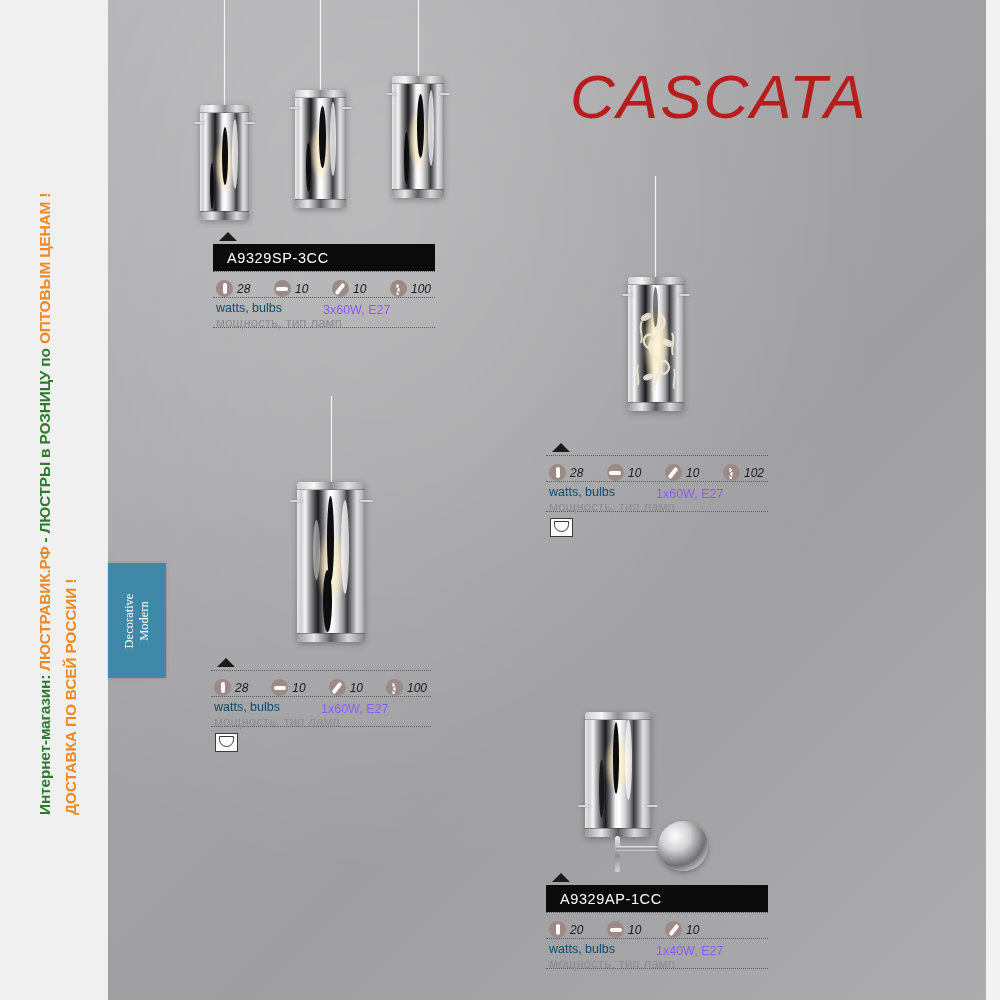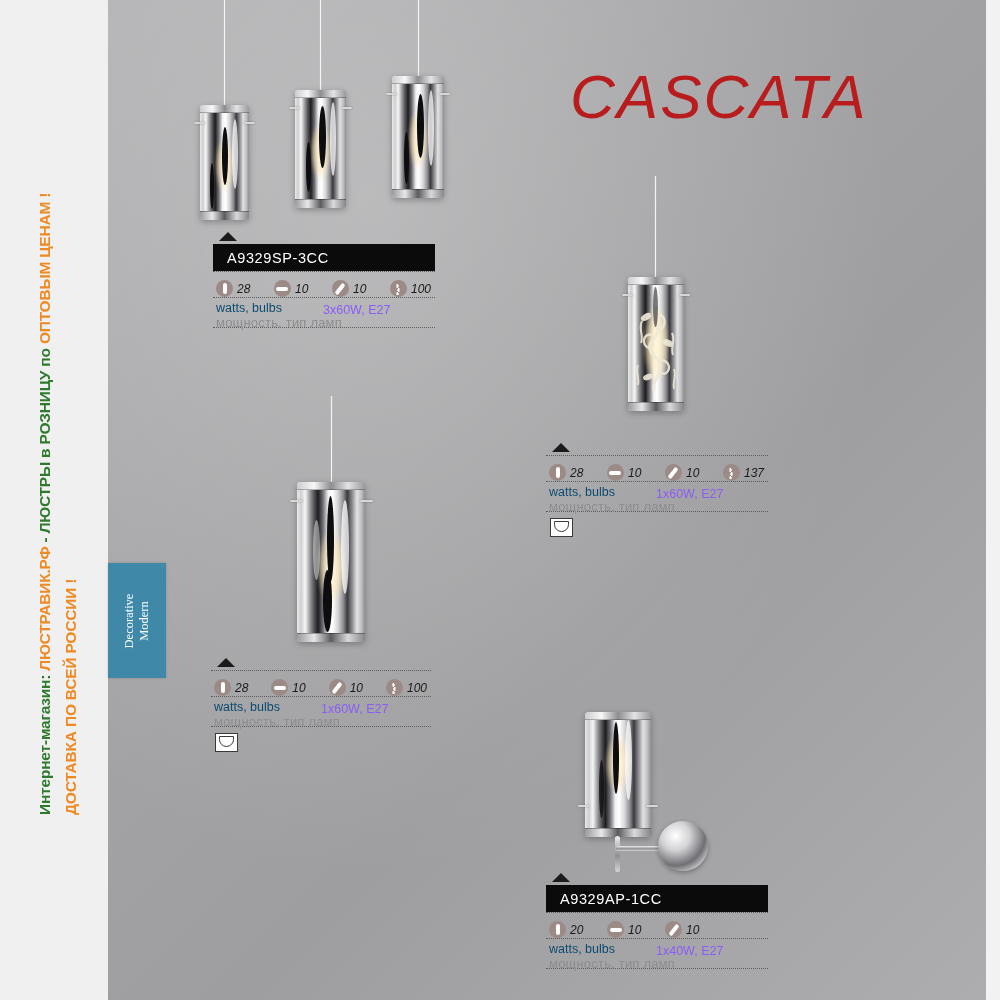--- a/index.html
+++ b/index.html
@@ -472,21 +472,21 @@
         <div class="spec-item" style="width: 54px;">
           <span class="ic ic-diam"></span>
           <span class="val">10</span>
         </div>
         <div class="spec-item" style="width: 54px;">
           <span class="ic ic-len"></span>
           <span class="val">10</span>
         </div>
         <div class="spec-item" style="width: auto;">
           <span class="ic ic-cord"></span>
-          <span class="val">137</span>
+          <span class="val">102</span>
         </div>
       </div>
       <div class="dotted"></div>
       <div class="watts-row">
         <div class="watts-label">
           <span class="w1">watts, bulbs</span>
           <span class="w2">мощность, тип ламп</span>
         </div>
         <span class="watts-val">1x60W, E27</span>
       </div>

